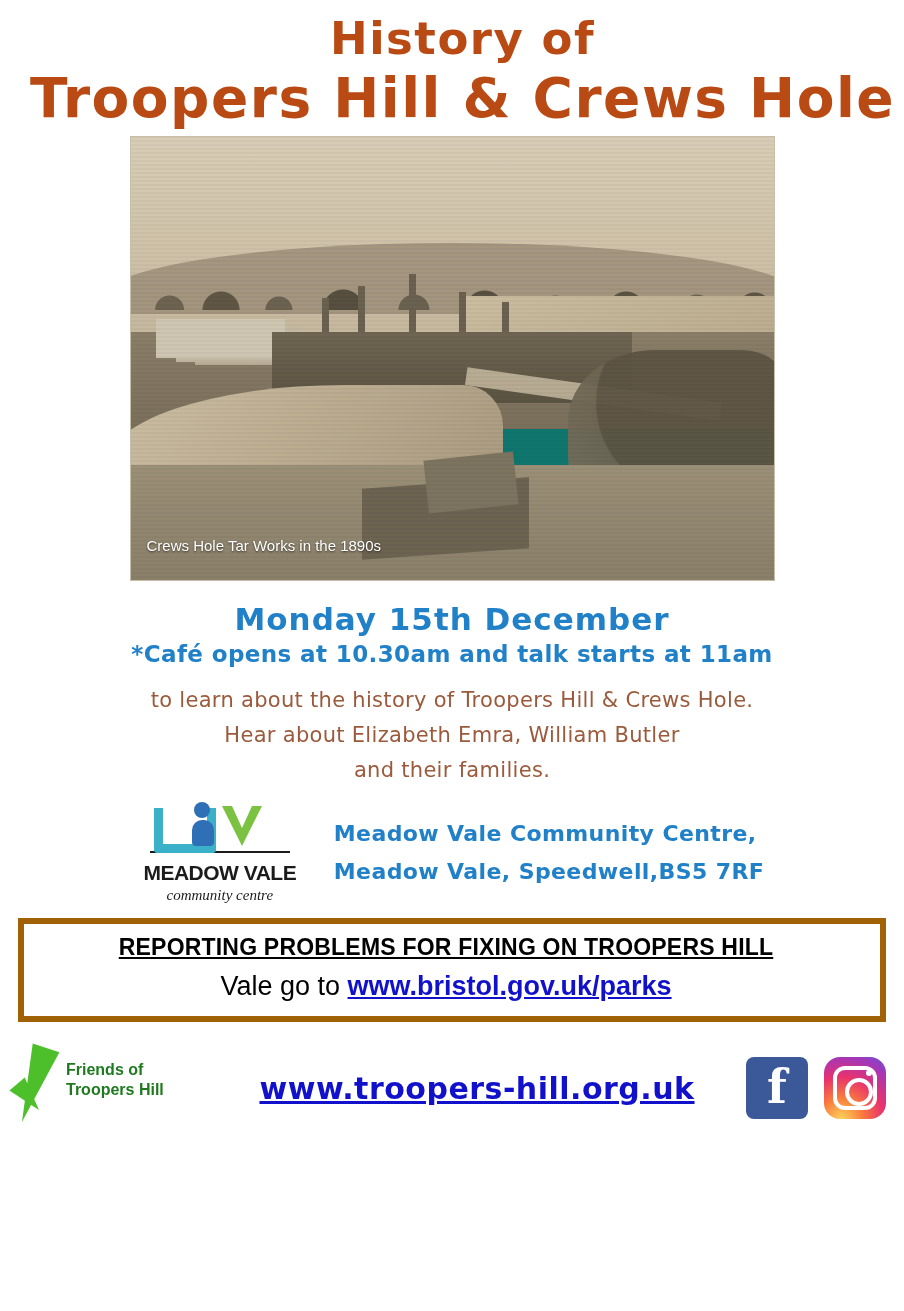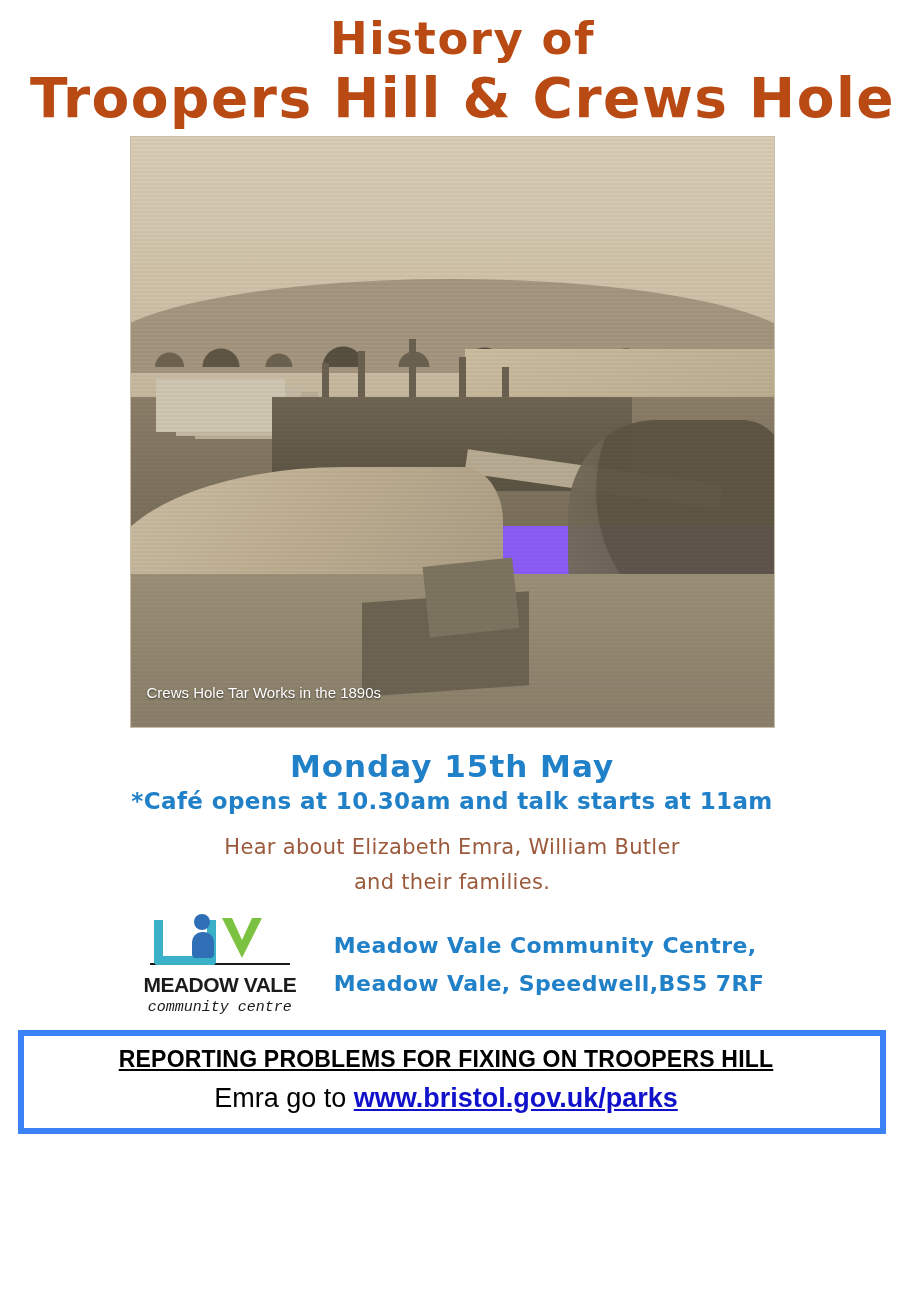--- a/index.html
+++ b/index.html
@@ -38,27 +38,27 @@
     line-height: 58px;
   }
   .title-line-2 {
     font-size: 55px;
     line-height: 60px;
   }
 
   
   .photo-wrap {
     width: 645px;
-    height: 592px;
+    height: 445px;
     margin: 8px auto 0 auto;
     position: relative;
     overflow: hidden;
     border: 1px solid #c8bda8;
     box-sizing: border-box;
-    background: #8b5cf6;
+    background: #0f766e;
   }
   .sky {
     position: absolute;
     left: 0; top: 0; right: 0;
     height: 46%;
     background: linear-gradient(#d9cdb6, #cfc2a9 55%, #c4b79d 100%);
   }
   .hill-far {
     position: absolute;
     left: -5%; top: 24%;
@@ -271,21 +271,21 @@
   }
   .mv-name {
     font-family: "Liberation Sans", sans-serif;
     font-weight: bold;
     font-size: 21px;
     letter-spacing: -.5px;
     color: #1b1b1b;
     margin-top: 8px;
   }
   .mv-sub {
-    font-family: Liberation Mono, monospace;
+    font-family: Liberation Serif, serif;
     font-style: italic;
     font-size: 15px;
     color: #1b1b1b;
     margin-top: 2px;
   }
   .mv-rule {
     width: 140px;
     height: 2px;
     background: #1b1b1b;
     margin: 3px auto;
@@ -295,21 +295,21 @@
     font-size: 22px;
     font-weight: bold;
     line-height: 38px;
     letter-spacing: .4px;
     text-align: left;
   }
 
   
   .red-box {
     margin: 14px 18px 0 18px;
-    border: 6px solid #3b82f6;
+    border: 6px solid #a16207;
     padding: 10px 24px 14px 12px;
     text-align: center;
     background: #ffffff;
   }
   .red-box-title {
     font-family: "Liberation Sans", sans-serif;
     font-weight: bold;
     font-size: 23px;
     color: #000000;
     text-decoration: underline;
@@ -457,25 +457,26 @@
     <div class="trees-right"></div>
     <div class="slope"></div>
     <div class="foreground"></div>
     <div class="shed"></div>
     <div class="shed2"></div>
     <div class="grain"></div>
     <div class="photo-caption">Crews Hole Tar Works in the 1890s</div>
   </div>
 
   <div class="event-block">
-    <div class="event-date">Monday 15th May</div>
+    <div class="event-date">Monday 15th December</div>
     <div class="event-times">*Café opens at 10.30am and talk starts at 11am</div>
   </div>
 
   <div class="desc-block">
+    <div class="desc-line">to learn about the history of Troopers Hill &amp; Crews Hole.</div>
     <div class="desc-line">Hear about Elizabeth Emra, William Butler</div>
     <div class="desc-line">and their families.</div>
   </div>
 
   <div class="venue-row">
     <div class="mv-logo">
       <div class="mv-mark">
         <div class="mv-m"></div>
         <div class="mv-person">
           <div class="head"></div>
@@ -490,19 +491,38 @@
     </div>
     <div class="venue-address">
       <div>Meadow Vale Community Centre,</div>
       <div>Meadow Vale, Speedwell,BS5 7RF</div>
     </div>
   </div>
 
   <div class="red-box">
     <div class="red-box-title">REPORTING PROBLEMS FOR FIXING ON TROOPERS HILL</div>
     <div class="red-box-line2">
-      <span>Emra go to</span>
+      <span>Vale go to</span>
       <span class="url">www.bristol.gov.uk/parks</span>
     </div>
   </div>
 
+  <div class="footer">
+    <div class="fth-logo">
+      <div class="fth-tick"></div>
+      <div class="fth-tick2"></div>
+      <div class="fth-text">
+        <div>Friends of</div>
+        <div>Troopers Hill</div>
+      </div>
+    </div>
+    <div class="footer-url">www.troopers-hill.org.uk</div>
+    <div class="social">
+      <div class="fb"></div>
+      <div class="ig">
+        <div class="ig-inner"></div>
+        <div class="ig-lens"></div>
+        <div class="ig-dot"></div>
+      </div>
+    </div>
+  </div>
 
 </div>
 
 </body></html>

